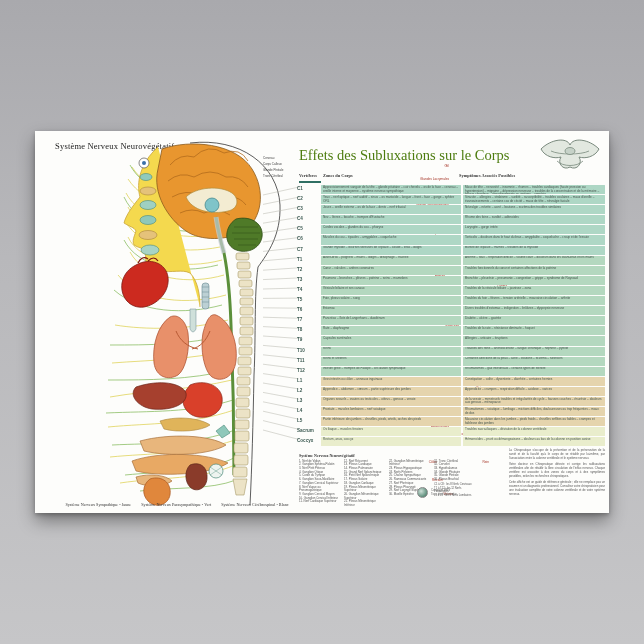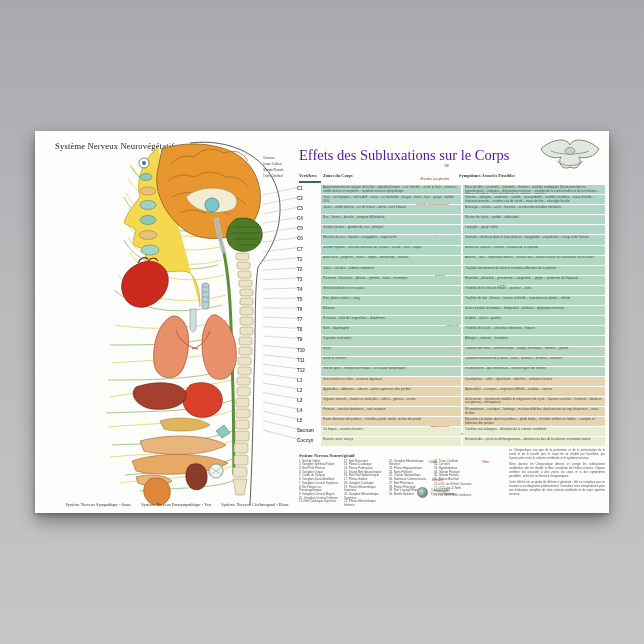--- a/index.html
+++ b/index.html
@@ -13,21 +13,21 @@
               font-size:8.5px;color:#222;letter-spacing:.2px;}
   .figure-svg{position:absolute;left:5px;top:4px;}
   .organ-label{position:absolute;font-size:3.2px;line-height:1.15;color:#a63527;
                text-align:right;white-space:pre-line;transform-origin:right top;}
   .brain-label{position:absolute;font-size:3px;line-height:1.1;color:#444;}
   .legend{position:absolute;left:12px;top:371px;width:260px;font-family:"Liberation Serif",serif;
           font-size:4.2px;color:#333;display:flex;gap:10px;justify-content:center;}
   
   .rp{position:absolute;left:260px;top:0;width:314px;height:382px;}
   .rp-title{position:absolute;left:4px;top:16px;font-family:"Liberation Serif",serif;
-            font-size:14.5px;color:#4c1d95;}
+            font-size:14.5px;color:#4d7c0f;}
   .bone-svg{position:absolute;left:242px;top:6px;}
   .thead{position:absolute;left:4px;top:42px;width:306px;display:flex;
          font-family:"Liberation Serif",serif;font-size:4.4px;font-weight:bold;color:#333;}
   .thead .h1{width:24px;} .thead .h2{width:136px;} .thead .h3{flex:1;}
   .h-underline{position:absolute;left:4px;top:50px;width:22px;height:1.5px;}
   .tbl{position:absolute;left:2px;top:54px;width:308px;}
   .trow{display:flex;height:9.1px;margin-bottom:1px;}
   .cv{width:24px;font-size:4.6px;font-weight:bold;color:#3c5a52;padding-top:1px;}
   .cz{width:136px;margin-right:2px;} .cs{flex:1;}
   .band{font-size:3.1px;line-height:1.2;color:#44544c;padding:.8px 2px;overflow:hidden;border-radius:.5px;}

